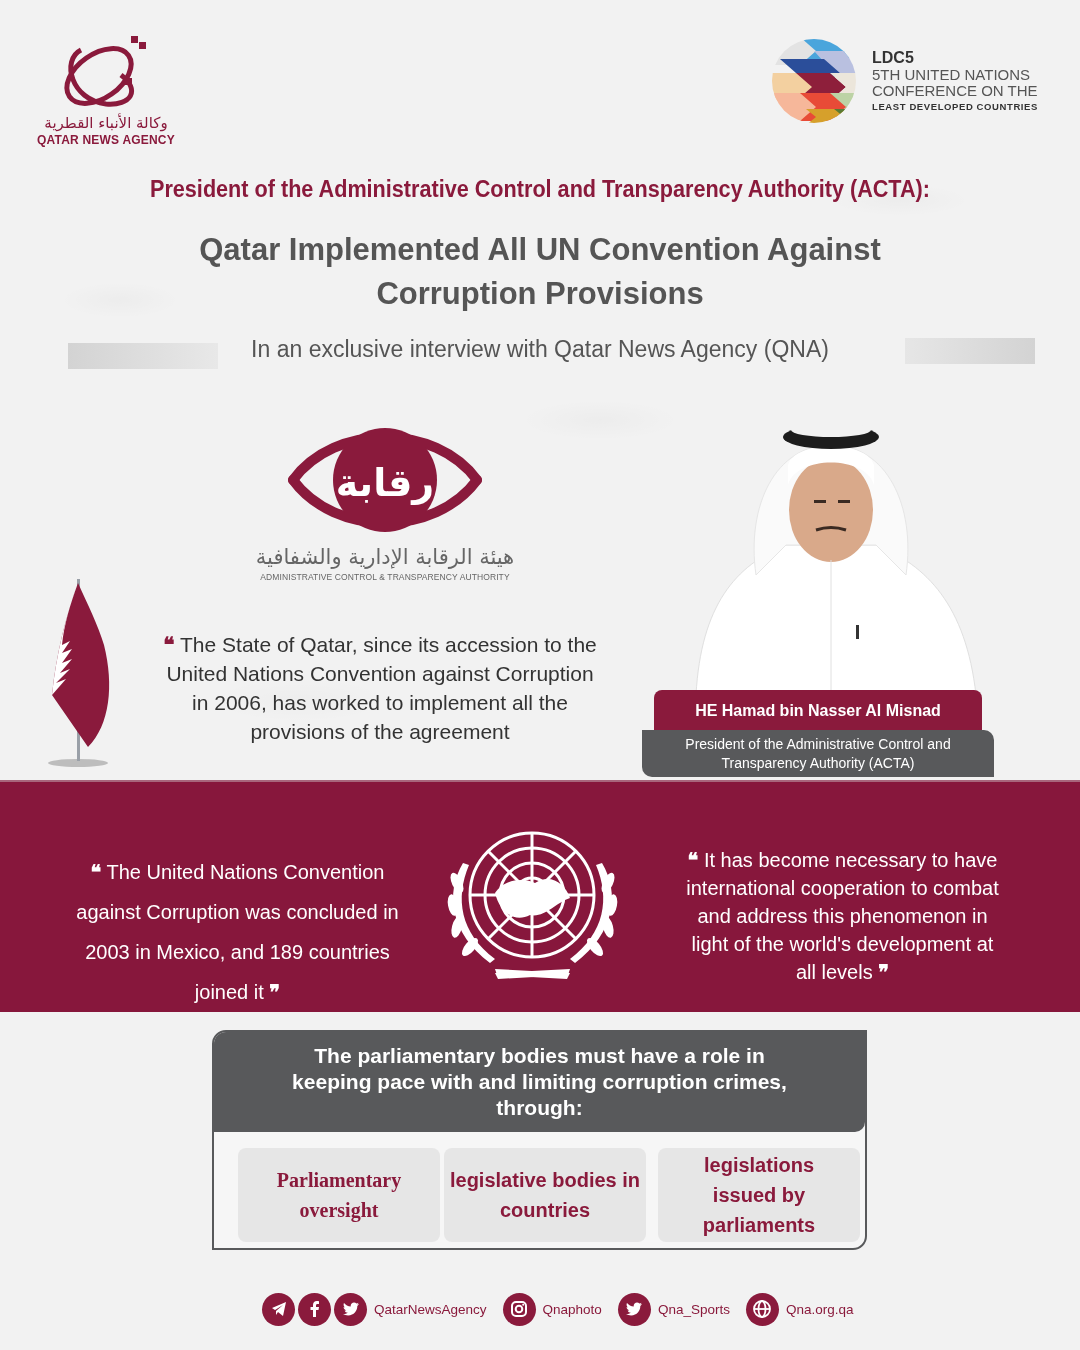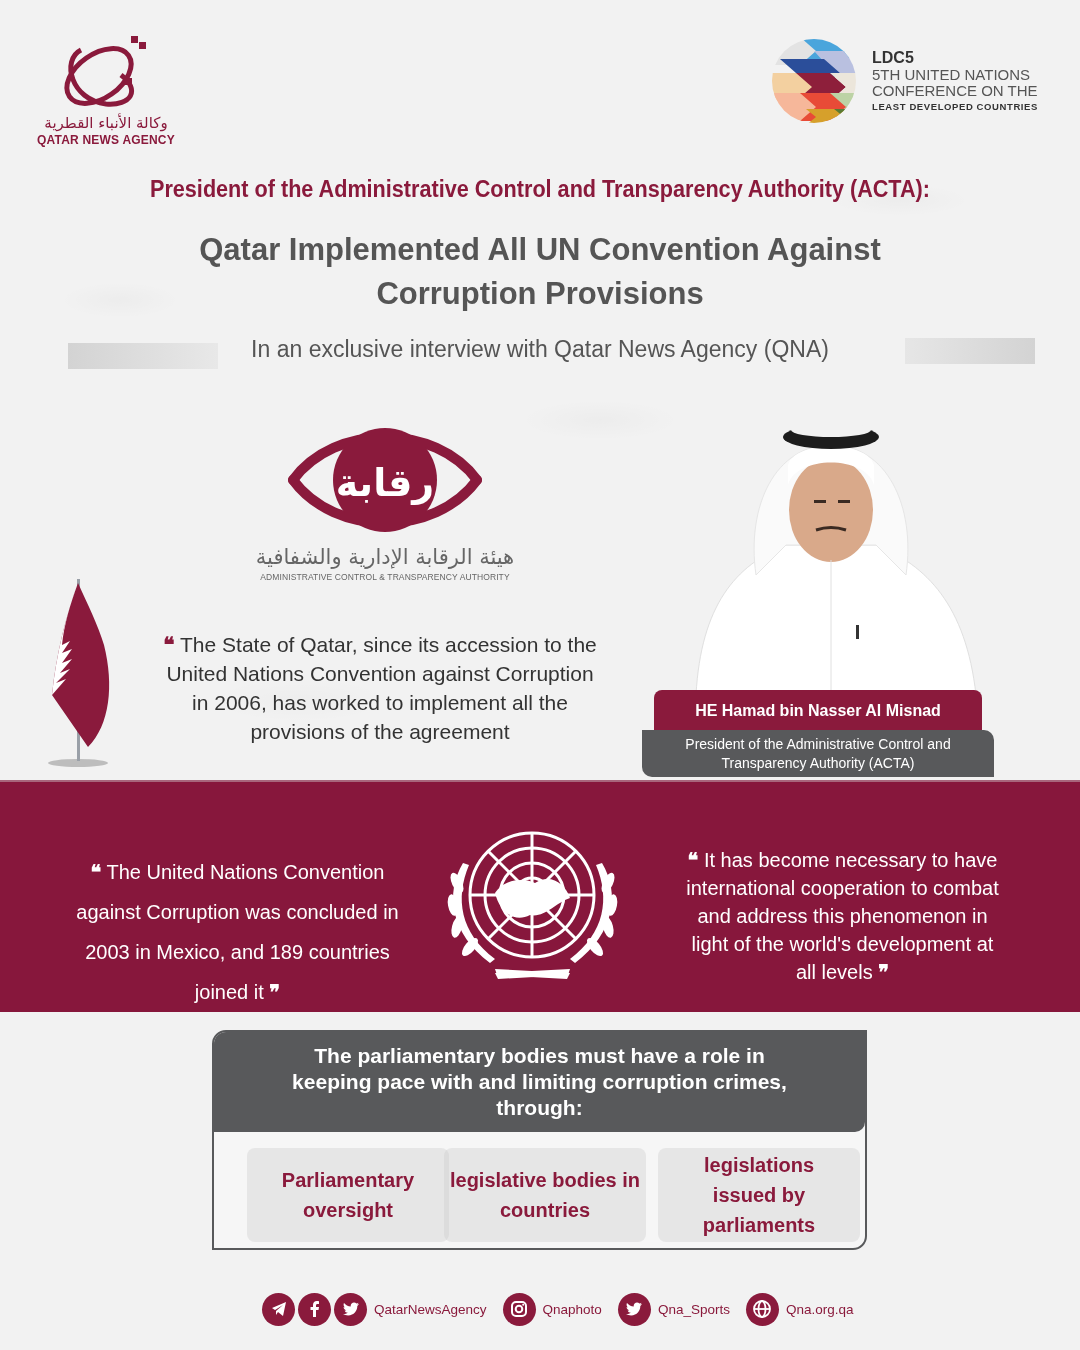--- a/index.html
+++ b/index.html
@@ -223,21 +223,21 @@
 </svg>
 
 <div class="abs quote3">
   <span class="qmark-w">❝</span>
   <span>It has become necessary to have international cooperation to combat and address this phenomenon in light of the world's development at all levels</span>
   <span class="qmark-w">❞</span>
 </div>
 
 <div class="abs pbox">
   <div class="pbox-head">The parliamentary bodies must have a role in keeping pace with and limiting corruption crimes, through:</div>
-  <div class="pitem" style="left:33px;">Parliamentary oversight</div>
+  <div class="pitem" style="left:24px;font-family:Liberation Serif, serif;">Parliamentary oversight</div>
   <div class="pitem" style="left:230px;">legislative bodies in countries</div>
   <div class="pitem" style="left:444px; padding: 17px 20px;">legislations issued by parliaments</div>
 </div>
 
 <div class="abs footer">
   <div class="soc">
     <svg width="18" height="18" viewBox="0 0 18 18">
         <path d="M2 8 L16 2 L13 16 L8 12 L6 15 L6 11 L13 5 L5 10 Z" fill="#fff"></path>
       </svg>
   </div>

